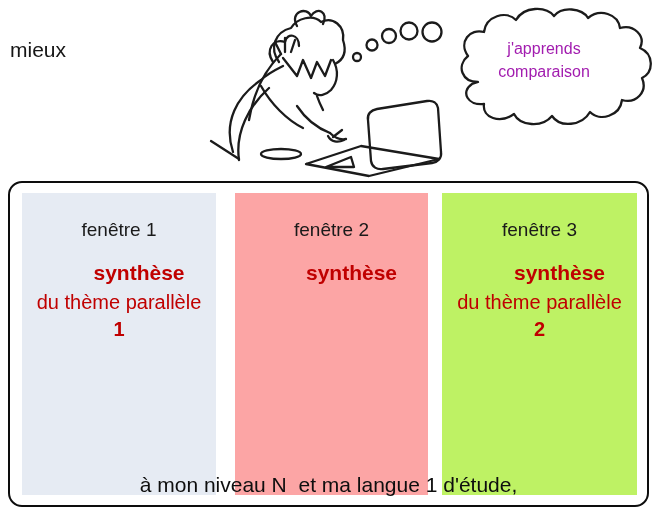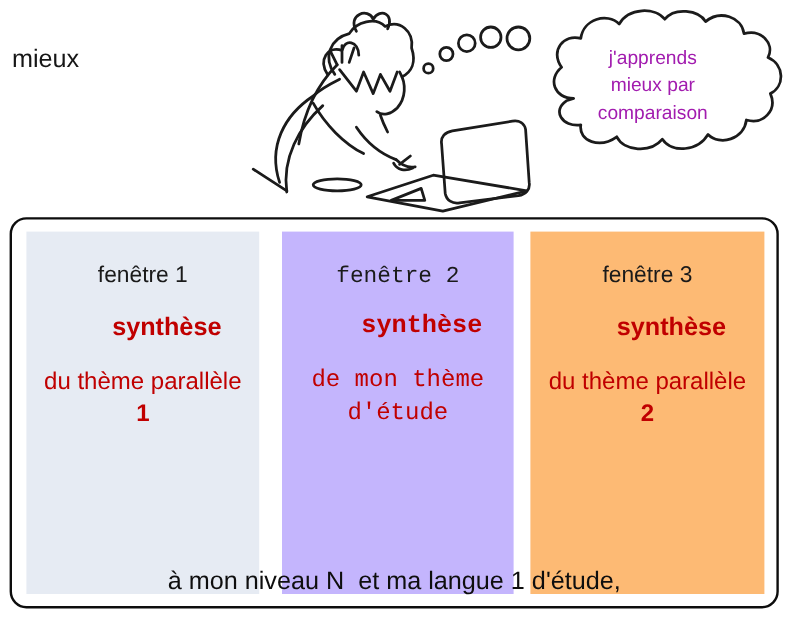--- a/index.html
+++ b/index.html
@@ -35,21 +35,21 @@
   }
   .win-col {
     position:absolute; top:193px; height:302px;
     text-align:center; z-index:1;
   }
   .win-col.c1 { left:22px;  width:194px; }
   .win-col.c2 { left:235px; width:193px; }
   .win-col.c3 { left:442px; width:195px; }
   .win-name    { margin-top:26px; font-size:19px; color:#1a1a1a; }
   .win-heading { margin-top:20px; font-size:21px; font-weight:bold;padding-left:40px; }
-  .win-detail  { margin-top:20px; font-size:20px; line-height:27px; }
+  .win-detail  { margin-top:4px; font-size:20px; line-height:27px; }
   .win-detail .l2 { display:block; }
   .win-detail .l2.em { font-weight:bold; }
   .panel-footer {
     position:absolute; left:8px; top:392px; width:641px;
     text-align:center; font-size:21px; line-height:37px; color:#0e0e0e;
     z-index:4; white-space:pre-wrap;
   }
   svg path, svg circle, svg ellipse, svg polyline {
     fill:none; stroke:#1b1b1b; stroke-width:2.3;
     stroke-linecap:round; stroke-linejoin:round;
@@ -108,45 +108,40 @@
       C 206,52 206,70 194,76
       C 200,90 188,102 174,98
       C 172,114 152,120 142,110
       C 134,124 112,126 104,114
       C 94,126 72,124 66,112
       C 52,122 34,116 36,102
       C 20,104 12,90 24,82 Z"></path>
   </svg>
   <div class="cloud-text">
     <div>j'apprends</div>
-    <div>mieux par</div>
     <div>comparaison</div>
   </div>
 
   <div class="panel-box"></div>
 
   <div class="win-col c1" style="background-color: rgb(230, 235, 243);">
     <div class="win-name">fenêtre 1</div>
     <div class="win-heading" style="color: rgb(192, 0, 0);">synthèse</div>
     <div class="win-detail" style="color: rgb(192, 0, 0);">
       <span class="l1">du thème parallèle</span>
       <span class="l2 em">1</span>
     </div>
   </div>
 
-  <div class="win-col c2" style="background-color: #c4b5fd; font-family: Liberation Mono, monospace;">
+  <div class="win-col c2" style="background-color: #fca5a5;">
     <div class="win-name">fenêtre 2</div>
     <div class="win-heading" style="color: rgb(192, 0, 0);">synthèse</div>
-    <div class="win-detail" style="color: rgb(192, 0, 0);">
-      <span class="l1">de mon thème</span>
-      <span class="l2">d'étude</span>
-    </div>
   </div>
 
-  <div class="win-col c3" style="background-color: #fdba74;">
+  <div class="win-col c3" style="background-color: #bef264;">
     <div class="win-name">fenêtre 3</div>
     <div class="win-heading" style="color: rgb(192, 0, 0);">synthèse</div>
     <div class="win-detail" style="color: rgb(192, 0, 0);">
       <span class="l1">du thème parallèle</span>
       <span class="l2 em">2</span>
     </div>
   </div>
 
   <div class="panel-footer">
     <div>à mon niveau N  et ma langue 1 d'étude,</div>

